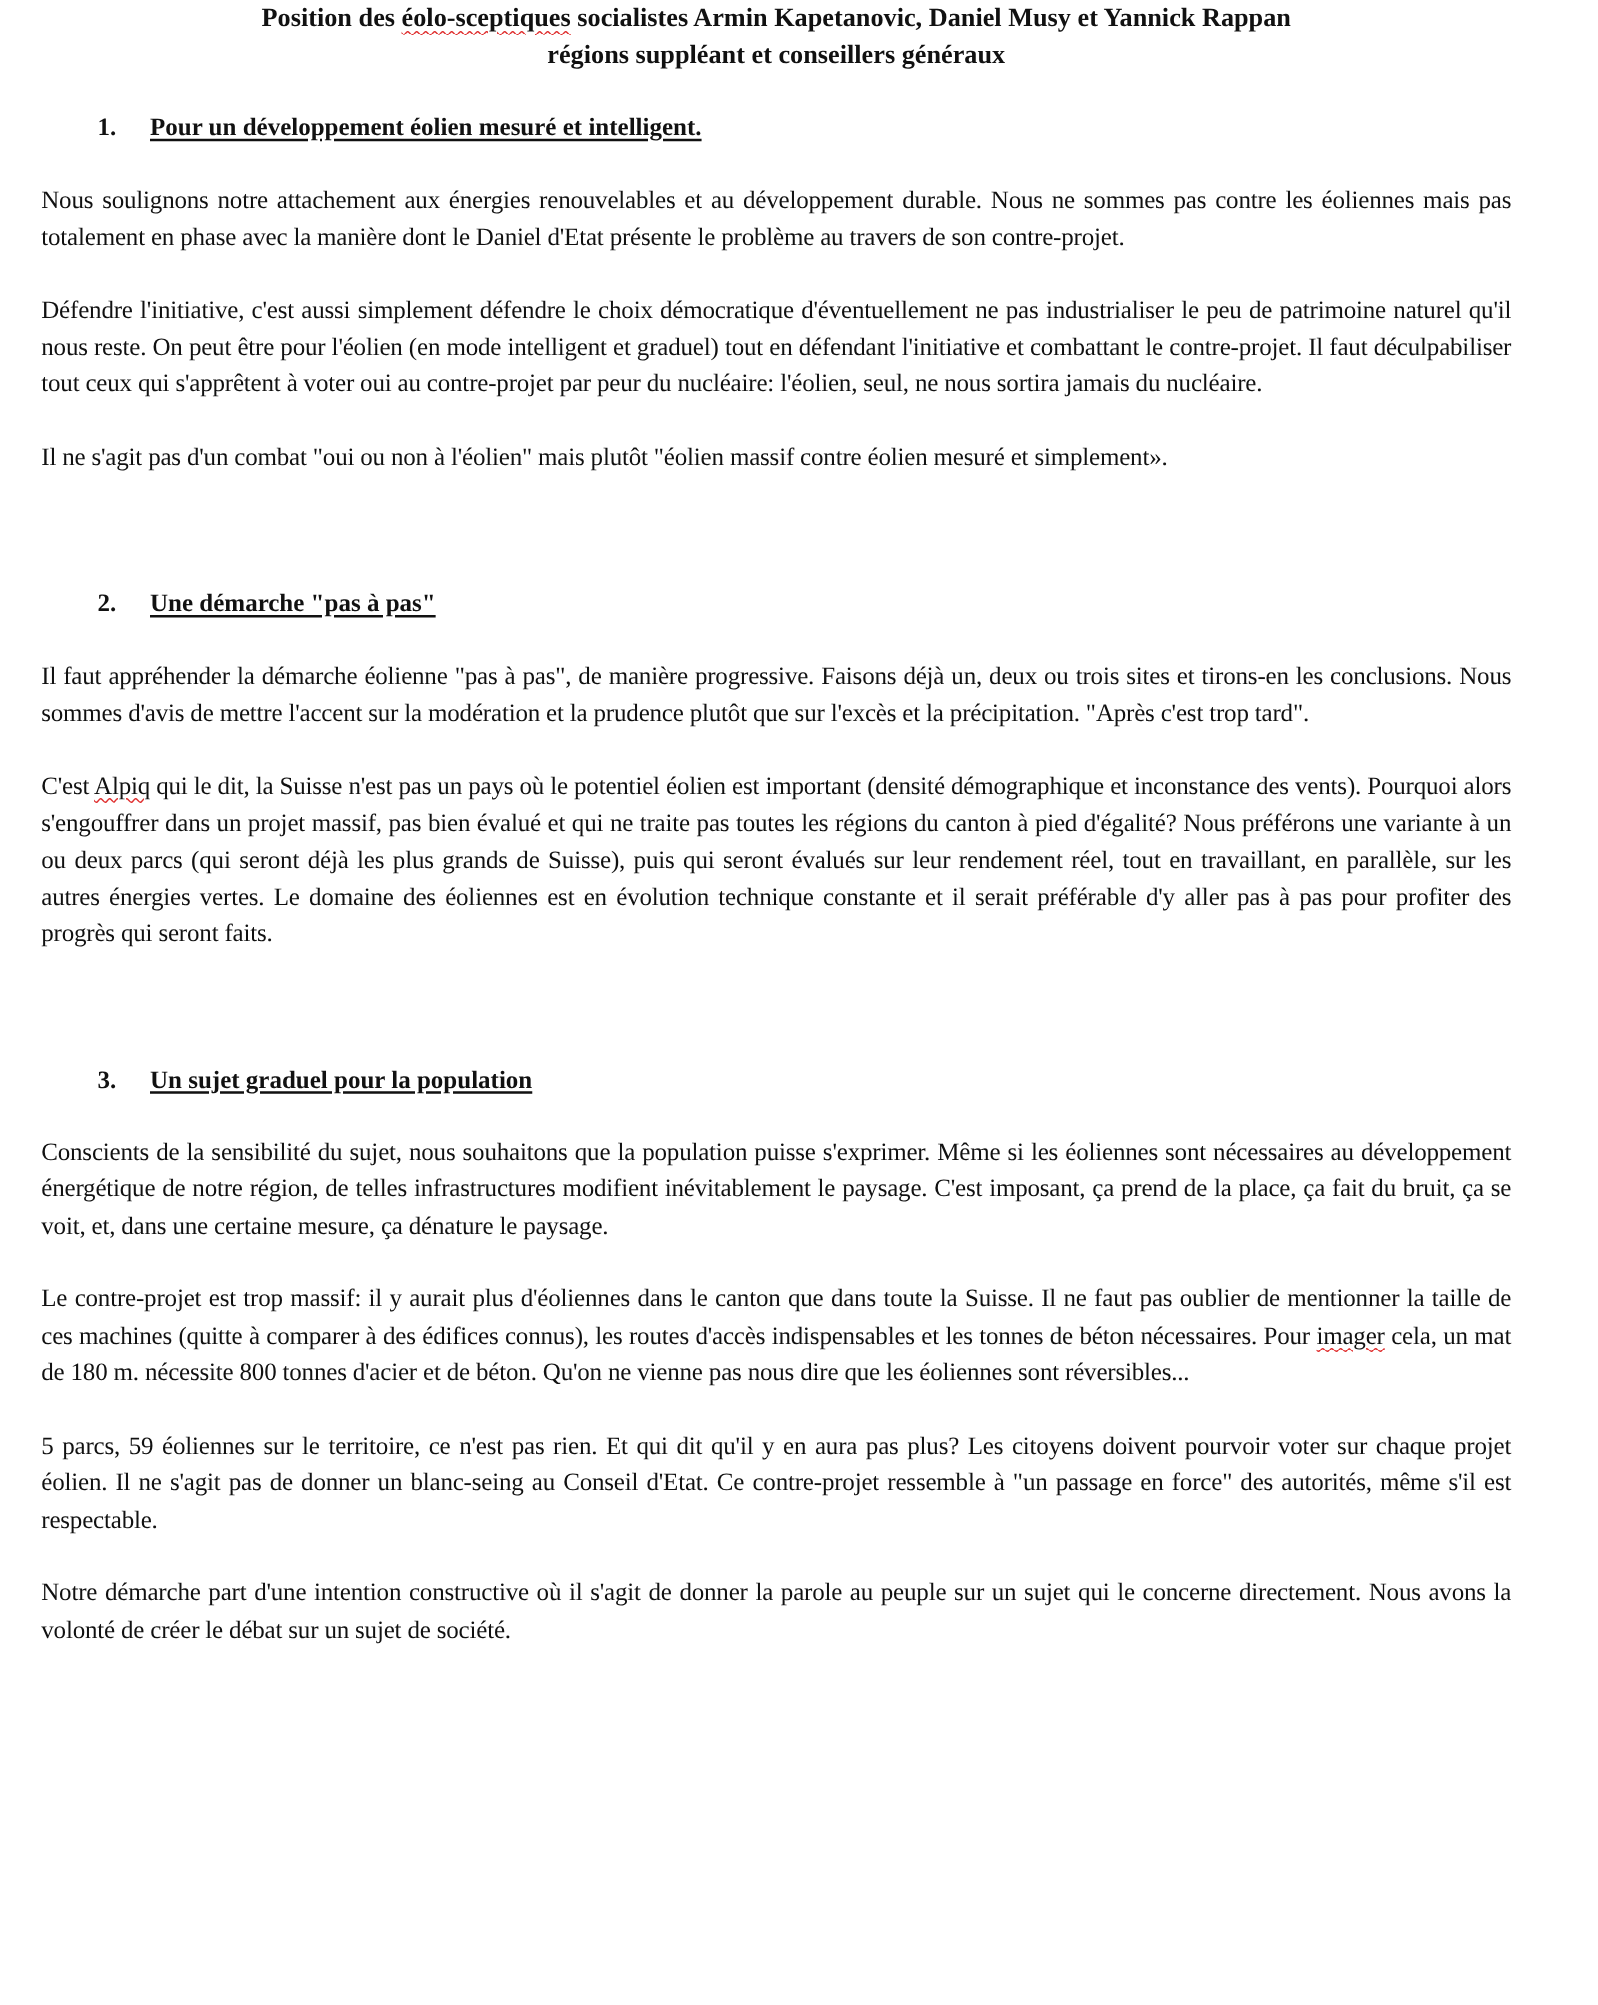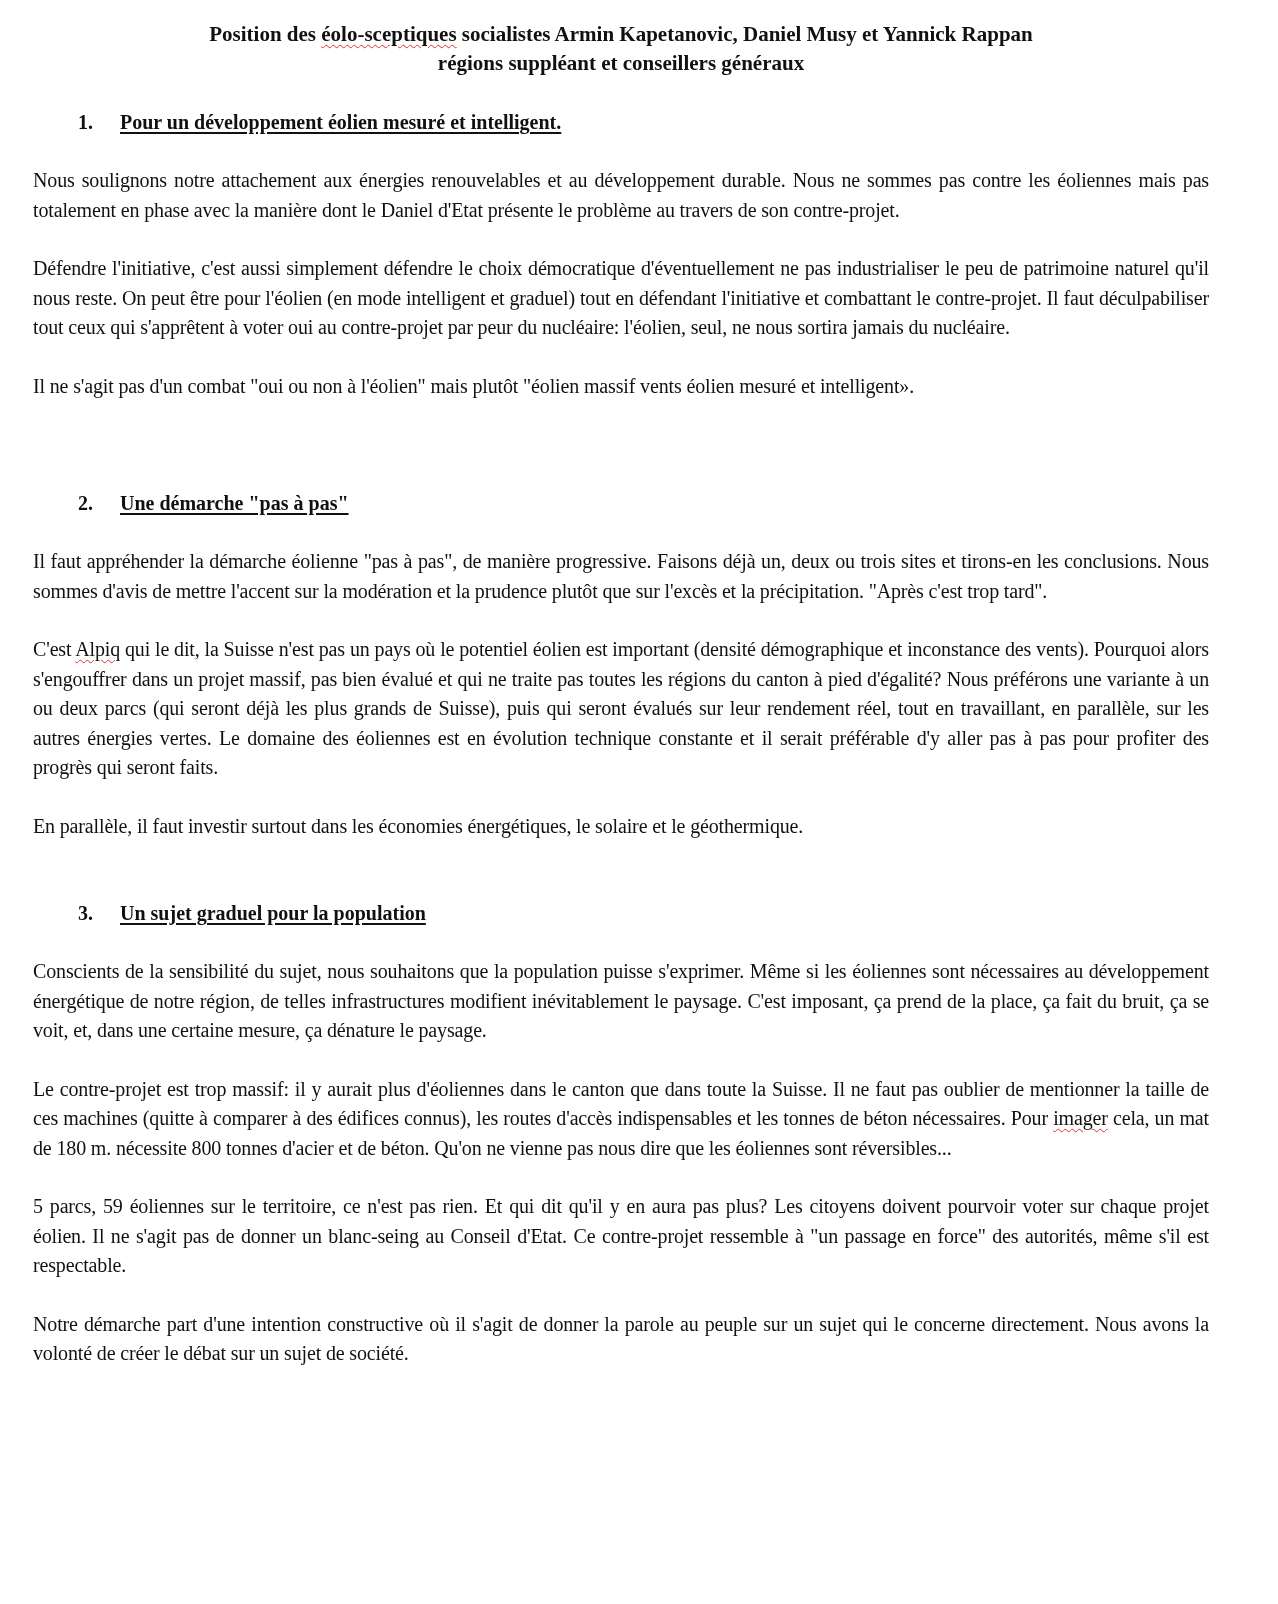--- a/index.html
+++ b/index.html
@@ -7,21 +7,21 @@
     width: 1278px;
     height: 1604px;
     position: relative;
     overflow: hidden;
     font-family: "Liberation Serif", "DejaVu Serif", serif;
     color: #111111;
   }
   .page {
     position: absolute;
     left: 33px;
-    top: 20px;
+    top: 0;
     width: 1176px;
   }
   .title {
     text-align: center;
     font-weight: bold;
     font-size: 21px;
     line-height: 29px;
     margin: 0;
   }
   .spell {
@@ -60,33 +60,32 @@
   <div style="height:30px"></div>
   <h2 class="heading">
     <span class="num">1.</span>
     <span class="txt">Pour un développement éolien mesuré et intelligent.</span>
   </h2>
   <div style="height:30px"></div>
   <p class="para">Nous soulignons notre attachement aux énergies renouvelables et au développement durable. Nous ne sommes pas contre les éoliennes mais pas totalement en phase avec la manière dont le Daniel d'Etat présente le problème au travers de son contre-projet.</p>
   <div style="height:29px"></div>
   <p class="para">Défendre l'initiative, c'est aussi simplement défendre le choix démocratique d'éventuellement ne pas industrialiser le peu de patrimoine naturel qu'il nous reste. On peut être pour l'éolien (en mode intelligent et graduel) tout en défendant l'initiative et combattant le contre-projet. Il faut déculpabiliser tout ceux qui s'apprêtent à voter oui au contre-projet par peur du nucléaire: l'éolien, seul, ne nous sortira jamais du nucléaire.</p>
   <div style="height:29px"></div>
-  <p class="para last-line-left">Il ne s'agit pas d'un combat "oui ou non à l'éolien" mais plutôt "éolien massif vents éolien mesuré et intelligent».</p>
+  <p class="para last-line-left">Il ne s'agit pas d'un combat "oui ou non à l'éolien" mais plutôt "éolien massif contre éolien mesuré et simplement».</p>
 
   <div style="height:88px"></div>
   <h2 class="heading">
     <span class="num">2.</span>
     <span class="txt">Une démarche "pas à pas"</span>
   </h2>
   <div style="height:30px"></div>
   <p class="para">Il faut appréhender la démarche éolienne "pas à pas", de manière progressive. Faisons déjà un, deux ou trois sites et tirons-en les conclusions. Nous sommes d'avis de mettre l'accent sur la modération et la prudence plutôt que sur l'excès et la précipitation. "Après c'est trop tard".</p>
   <div style="height:29px"></div>
   <p class="para"><span>C'est </span><span class="spell">Alpiq</span><span> qui le dit, la Suisse n'est pas un pays où le potentiel éolien est important (densité démographique et inconstance des vents). Pourquoi alors s'engouffrer dans un projet massif, pas bien évalué et qui ne traite pas toutes les régions du canton à pied d'égalité? Nous préférons une variante à un ou deux parcs (qui seront déjà les plus grands de Suisse), puis qui seront évalués sur leur rendement réel, tout en travaillant, en parallèle, sur les autres énergies vertes. Le domaine des éoliennes est en évolution technique constante et il serait préférable d'y aller pas à pas pour profiter des progrès qui seront faits.</span></p>
   <div style="height:29px"></div>
-  <p class="para last-line-left">En parallèle, il faut investir surtout dans les économies énergétiques, le solaire et le géothermique.</p>
 
   <div style="height:58px"></div>
   <h2 class="heading">
     <span class="num">3.</span>
     <span class="txt">Un sujet graduel pour la population</span>
   </h2>
   <div style="height:30px"></div>
   <p class="para">Conscients de la sensibilité du sujet, nous souhaitons que la population puisse s'exprimer. Même si les éoliennes sont nécessaires au développement énergétique de notre région, de telles infrastructures modifient inévitablement le paysage. C'est imposant, ça prend de la place, ça fait du bruit, ça se voit, et, dans une certaine mesure, ça dénature le paysage.</p>
   <div style="height:29px"></div>
   <p class="para"><span>Le contre-projet est trop massif: il y aurait plus d'éoliennes dans le canton que dans toute la Suisse. Il ne faut pas oublier de mentionner la taille de ces machines (quitte à comparer à des édifices connus), les routes d'accès indispensables et les tonnes de béton nécessaires. Pour </span><span class="spell">imager</span><span> cela, un mat de 180 m. nécessite 800 tonnes d'acier et de béton. Qu'on ne vienne pas nous dire que les éoliennes sont réversibles...</span></p>

